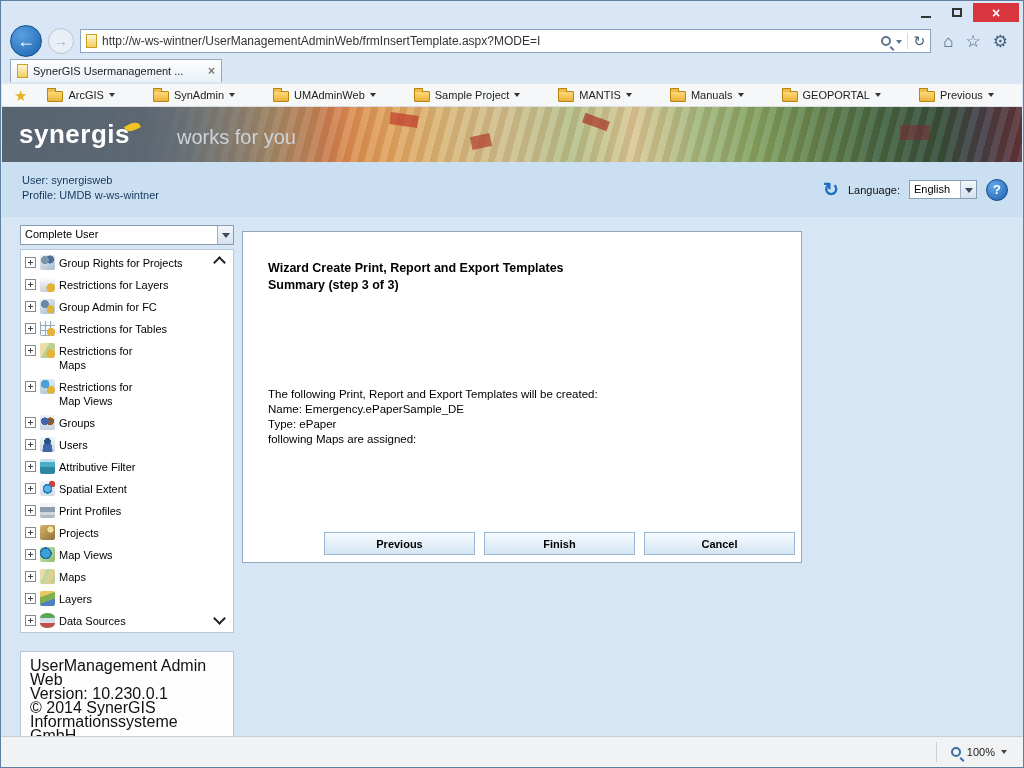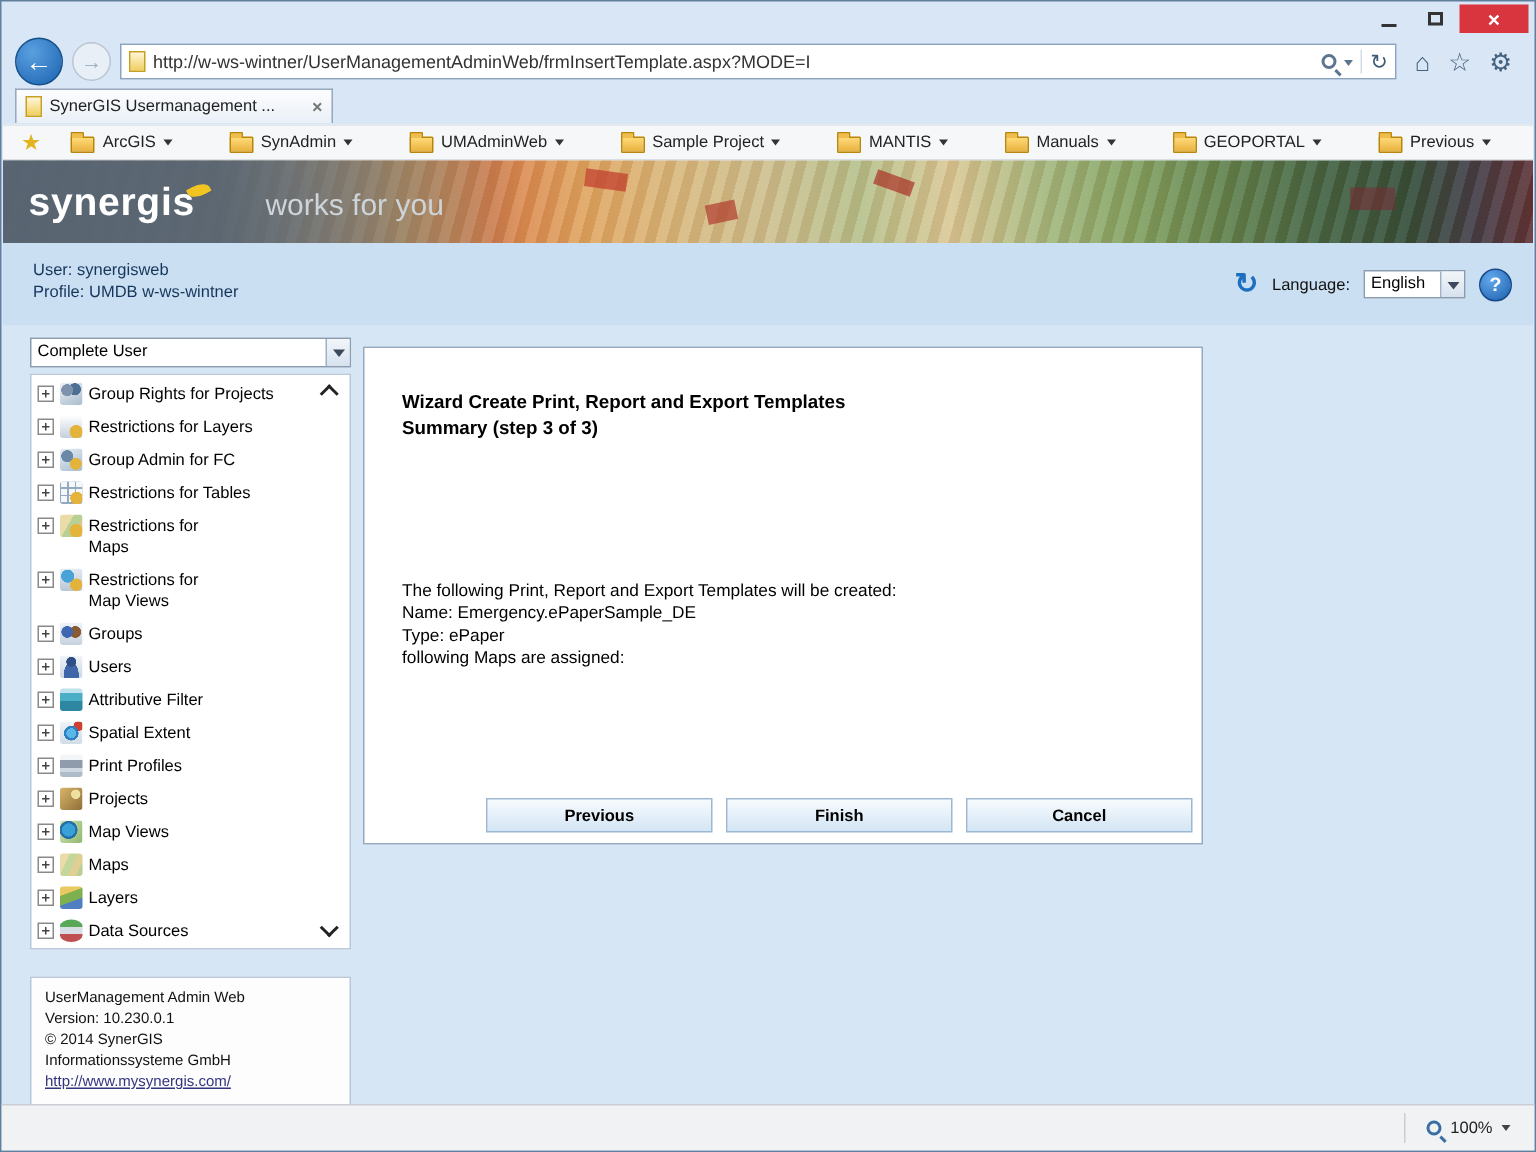--- a/index.html
+++ b/index.html
@@ -99,21 +99,21 @@
   .ic-users{background:radial-gradient(circle at 50% 28%,#2d4f86 0 24%,transparent 26%),radial-gradient(ellipse at 50% 88%,#3f66a8 0 46%,transparent 48%),linear-gradient(#f0f4f8,#ccd7e2)}
   .ic-attributive-filter{background:linear-gradient(180deg,#bfe2ec 0 20%,#49aec6 20% 55%,#2e87a0 55%)}
   .ic-spatial-extent{background:radial-gradient(circle at 50% 52%,#58b6e8 0 30%,#2d7fc0 31% 44%,transparent 46%),radial-gradient(circle at 82% 20%,#d04030 0 18%,transparent 20%),linear-gradient(#eef3f7,#d2dde7)}
   .ic-print-profiles{background:linear-gradient(180deg,#f2f5f8 0 26%,#8e9cab 26% 62%,#cfd8e0 62% 78%,#aebbc8 78%)}
   .ic-projects{background:radial-gradient(circle at 70% 30%,#f0e0a0 0 20%,transparent 22%),linear-gradient(135deg,#d9b56a,#8f6f38)}
   .ic-map-views{background:radial-gradient(circle at 38% 42%,#3aa0d8 0 34%,#2470a8 35% 46%,transparent 48%),linear-gradient(120deg,#d2e2b4,#8fba6f)}
   .ic-maps{background:linear-gradient(115deg,#e9dca6 0 30%,#c3d79d 30% 55%,#e0cf92 55% 80%,#b9d095 80%)}
   .ic-layers{background:linear-gradient(160deg,#e8c860 0 30%,#7fb050 32% 62%,#4f7fc0 64%)}
   .ic-data-sources{background:linear-gradient(180deg,#58a858 0 32%,#d8dee6 33% 64%,#c05050 66%);border-radius:50%/30%}
 
-  .side-footer{position:absolute;left:18px;top:434px;width:214px;background:#fdfdfe;border:1px solid #b8c8da;padding:7px 9px;font-size:10px;line-height:14px;color:#111}
+  .side-footer{position:absolute;left:18px;top:434px;width:214px;background:#fdfdfe;border:1px solid #b8c8da;padding:7px 9px;font-size:16px;line-height:14px;color:#111}
   .side-footer a{color:#33337f;text-decoration:underline}
 
   .main-panel{position:absolute;left:240px;top:14px;width:560px;height:332px;background:#fff;border:1px solid #93a9c0}
   .wiz-title{position:absolute;left:25px;top:28px;font-size:12.5px;font-weight:bold;line-height:17px;color:#000}
   .wiz-body{position:absolute;left:25px;top:155px;font-size:11.5px;line-height:15px;color:#000}
   .wiz-buttons{position:absolute;right:6px;bottom:7px;display:flex;gap:9px}
   .wiz-btn{width:151px;height:23px;border:1px solid #9cb8d2;background:linear-gradient(#f7fbfe,#d3e5f4);font-size:11px;font-weight:bold;font-family:"Liberation Sans",sans-serif;color:#000;cursor:default}
 
   
   .statusbar{position:absolute;bottom:0;left:0;right:0;height:31px;background:#f0f2f4;border-top:1px solid #c9ced4;display:flex;justify-content:flex-end;align-items:center;padding-right:10px}

